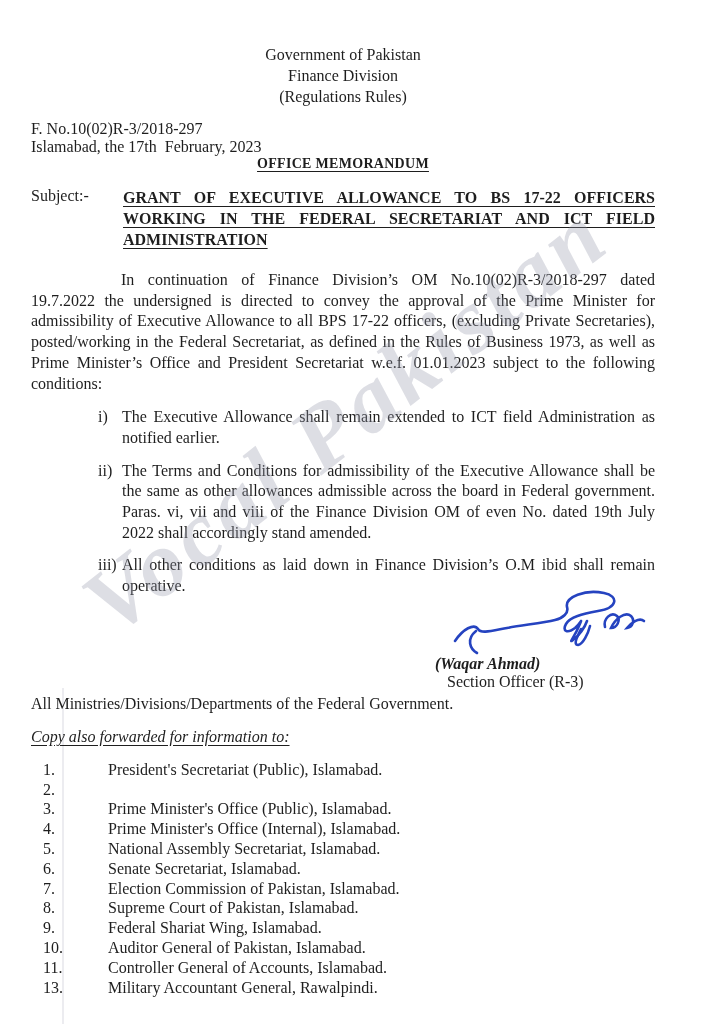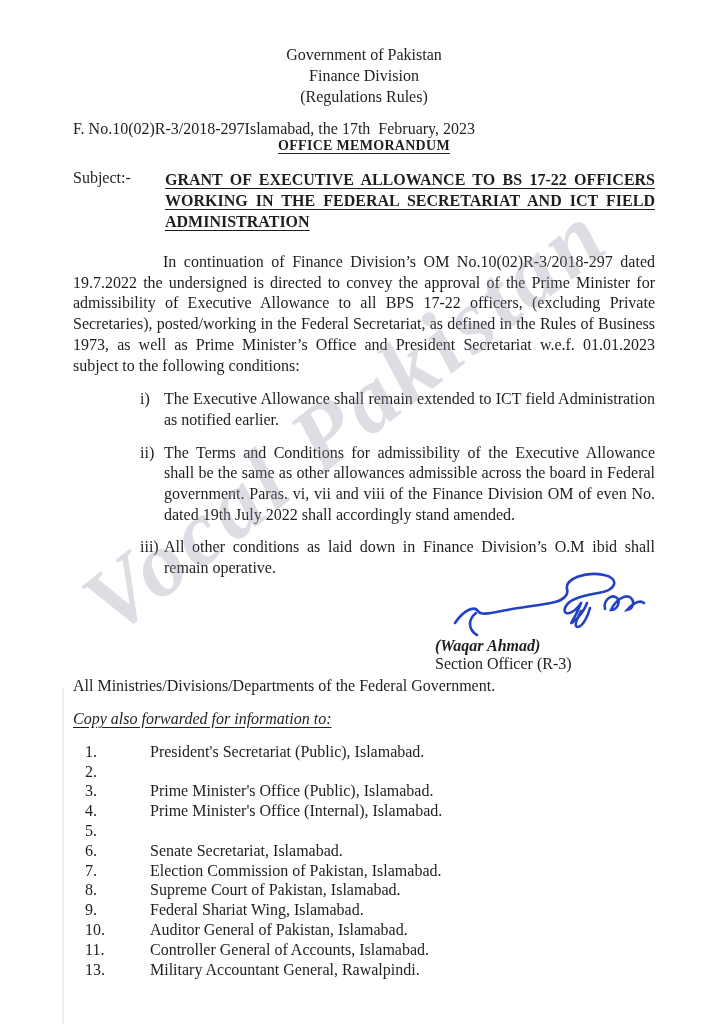--- a/index.html
+++ b/index.html
@@ -7,27 +7,27 @@
     position:relative;
     width:725px;height:1024px;
     background:#ffffff;
     overflow:hidden;
     font-family:"Liberation Serif","DejaVu Serif",serif;
     color:#1e1e1e;
     font-size:16px;
   }
   .content{
     position:relative;
-    padding:44px 70px 0 73px;
+    padding:44px 70px 0 31px;
     z-index:1;
   }
   
   .letterhead{text-align:center;line-height:21px;}
   
-  .ref-row{display:flex;justify-content:flex-start;margin-top:13px;}
+  .ref-row{display:flex;justify-content:flex-end;margin-top:13px;flex-direction:column;}
   .ws-pre{white-space:pre;}
   
   .memo-title{
     text-align:center;font-weight:bold;font-size:14px;
     letter-spacing:.3px;
   }
   .memo-title span{text-decoration:underline;text-underline-offset:3px;}
   
   .subject-row{display:flex;margin-top:15px;}
   .subject-label{width:92px;flex:none;}
@@ -44,21 +44,21 @@
   .cond-item{display:flex;margin-bottom:12px;line-height:20.7px;}
   .cond-marker{width:24px;flex:none;}
   .cond-text{flex:1;text-align:justify;}
   
   .sig-block{
     position:relative;width:235px;margin-left:auto;margin-right:-15px;
     height:104px;margin-top:-22px;text-align:left;
   }
   .sig-svg{position:absolute;left:12px;top:0;}
   .sig-name{position:absolute;left:0;right:0;top:68px;font-weight:bold;font-style:italic;}
-  .sig-designation{position:absolute;left:0;right:0;top:86px;}
+  .sig-designation{position:absolute;left:12px;right:0;top:86px;}
   
   .addressee{margin-top:4px;}
   .copy-heading{
     margin-top:15px;font-weight:normal;font-style:italic;
     text-decoration:underline;text-underline-offset:3px;
   }
   .copy-list{margin-top:14px;padding-left:12px;}
   .copy-row{display:flex;line-height:19.8px;}
   .copy-num{width:65px;flex:none;}
   .copy-text{flex:1;}
@@ -152,20 +152,21 @@
       <div class="copy-row">
         <span class="copy-num">3.</span>
         <span class="copy-text">Prime Minister's Office (Public), Islamabad.</span>
       </div>
       <div class="copy-row">
         <span class="copy-num">4.</span>
         <span class="copy-text">Prime Minister's Office (Internal), Islamabad.</span>
       </div>
       <div class="copy-row">
         <span class="copy-num">5.</span>
+        <span class="copy-text">National Assembly Secretariat, Islamabad.</span>
       </div>
       <div class="copy-row">
         <span class="copy-num">6.</span>
         <span class="copy-text">Senate Secretariat, Islamabad.</span>
       </div>
       <div class="copy-row">
         <span class="copy-num">7.</span>
         <span class="copy-text">Election Commission of Pakistan, Islamabad.</span>
       </div>
       <div class="copy-row">

